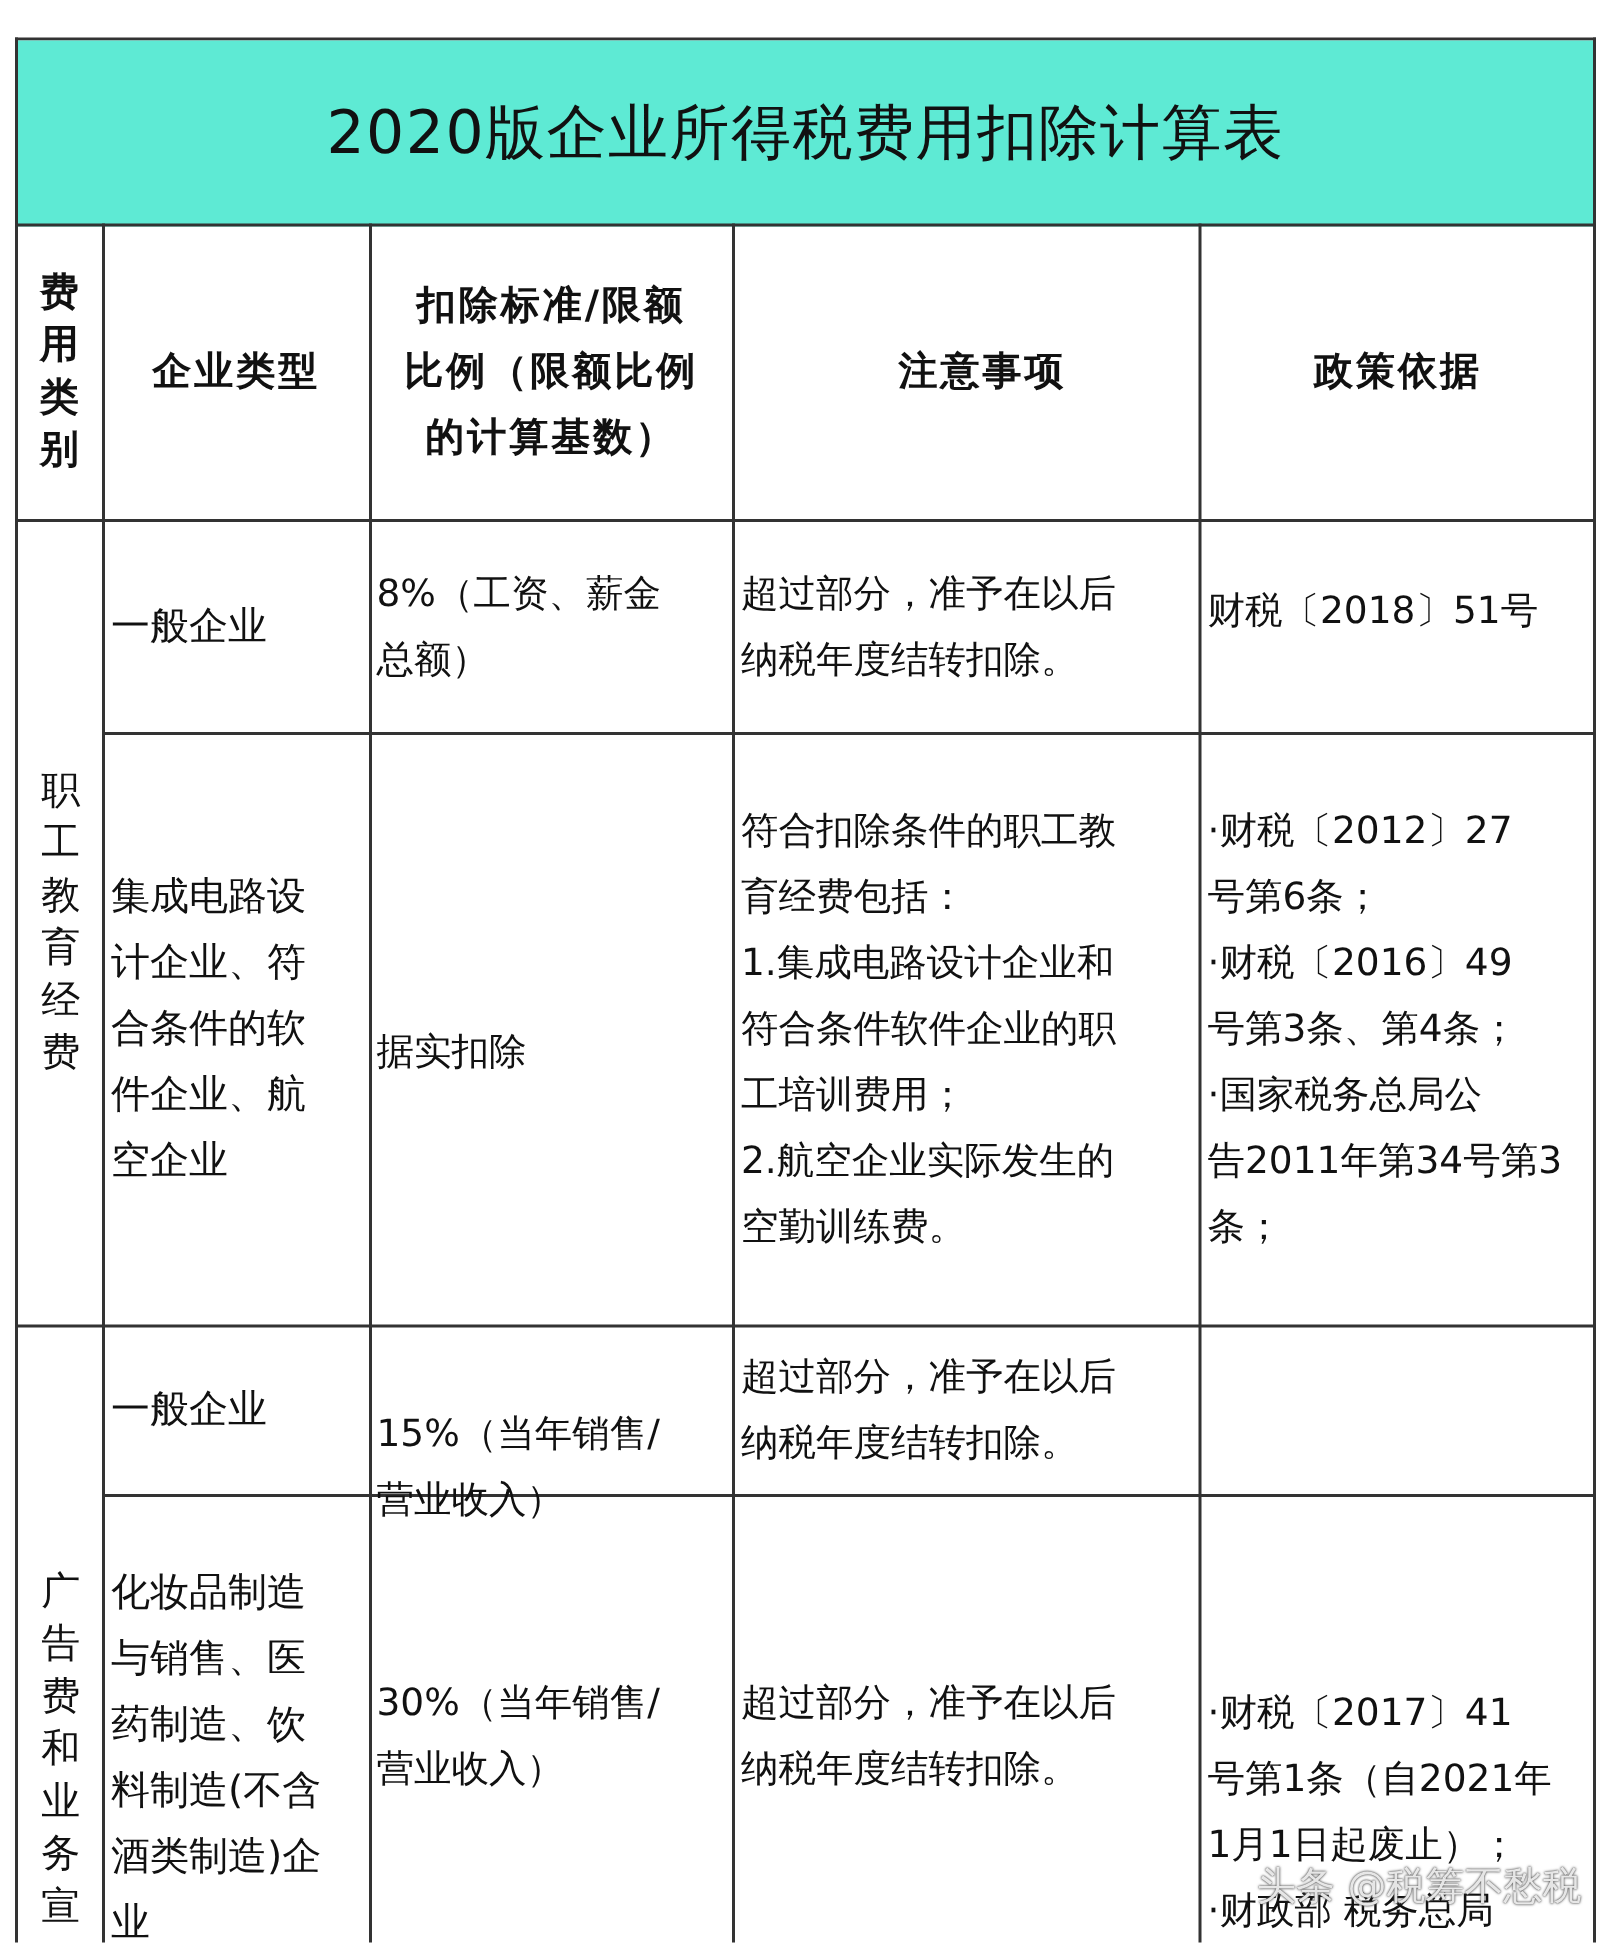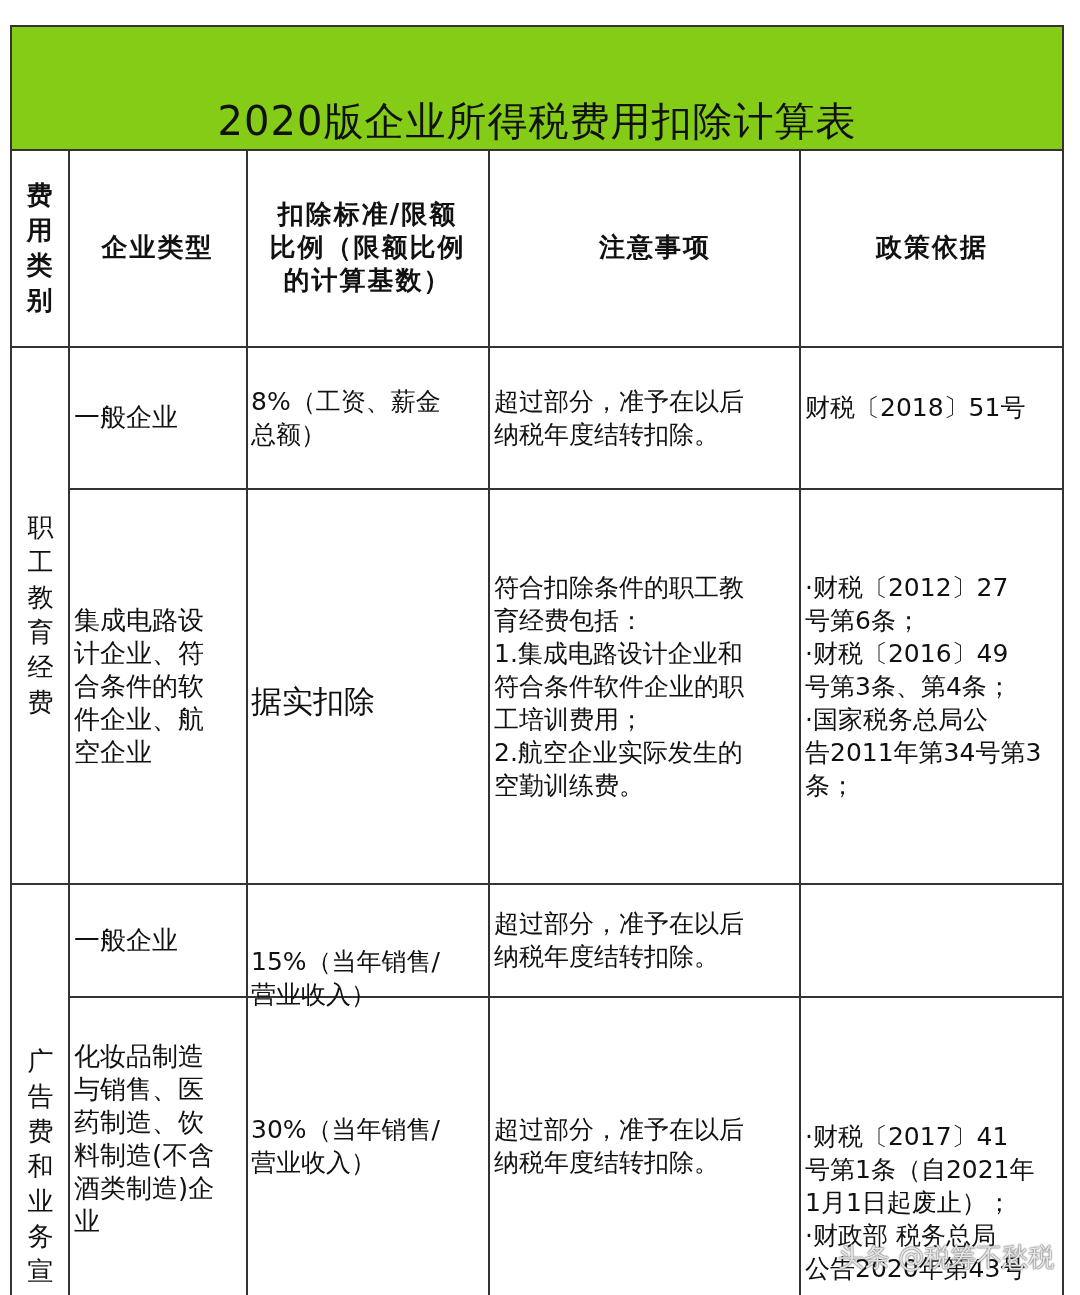--- a/index.html
+++ b/index.html
@@ -1,26 +1,26 @@
 <!DOCTYPE html>
 <html><head>
 <meta charset="utf-8">
 <style>
   html, body { margin:0; padding:0; background:#ffffff; }
   body { width:1080px; height:1295px; overflow:hidden; position:relative;
          font-family:"DejaVu Sans","Liberation Sans",sans-serif; color:#111; }
   .sheet { position:absolute; left:10px; top:25px; width:1054px; height:1300px;
            border:2px solid #333; border-bottom:none; box-sizing:border-box; }
   .title-band { position:absolute; left:0; top:0; right:0; height:122px;
-                background:#84cc16; border-bottom:2px solid #333;
-                display:flex; align-items:flex-end; justify-content:center; }
+                background:#5eead4; border-bottom:2px solid #333;
+                display:flex; align-items:center; justify-content:center; }
   .title-band span { font-size:40px; letter-spacing:1px; }
   .vline { position:absolute; width:1.5px; background:#333; }
   .hline { position:absolute; height:1.5px; background:#333; }
-  .cell { position:absolute; box-sizing:border-box; font-size:26px; line-height:33px;
+  .cell { position:absolute; box-sizing:border-box; font-size:26px; line-height:44px;
           display:flex; align-items:center; white-space:pre-line; }
   .hdr { justify-content:center; text-align:center; font-weight:bold; letter-spacing:2px; }
   .vert { justify-content:center; text-align:center; width:57px; font-size:26px; line-height:35px; }
   .watermark { position:absolute; left:838px; top:1240px; font-size:26px; color:rgba(255,255,255,0.85);
                text-shadow:0 0 2px #555, 0 0 1px #555; pointer-events:none;text-align:center; }
 </style>
 </head>
 <body>
 
 <div class="sheet">
@@ -61,21 +61,21 @@
 总额）</div>
   <div class="cell" style="left:482px; top:320px; width:305px; height:141px; font-size:25px;">超过部分，准予在以后
 纳税年度结转扣除。</div>
   <div class="cell" style="left:793px; top:320px; width:259px; height:120px; font-size:25px;">财税〔2018〕51号</div>
 
   <div class="cell" style="left:62px; top:462px; width:172px; height:394px;">集成电路设
 计企业、符
 合条件的软
 件企业、航
 空企业</div>
-  <div class="cell" style="left:239px; top:462px; width:237px; height:424px; font-size:31px;">据实扣除</div>
+  <div class="cell" style="left:239px; top:462px; width:237px; height:424px; font-size:25px;">据实扣除</div>
   <div class="cell" style="left:482px; top:462px; width:305px; height:394px; font-size:25px;">符合扣除条件的职工教
 育经费包括：
 1.集成电路设计企业和
 符合条件软件企业的职
 工培训费用；
 2.航空企业实际发生的
 空勤训练费。</div>
   <div class="cell" style="left:793px; top:462px; width:262px; height:394px; font-size:25px;">·财税〔2012〕27
 号第6条；
 ·财税〔2016〕49

